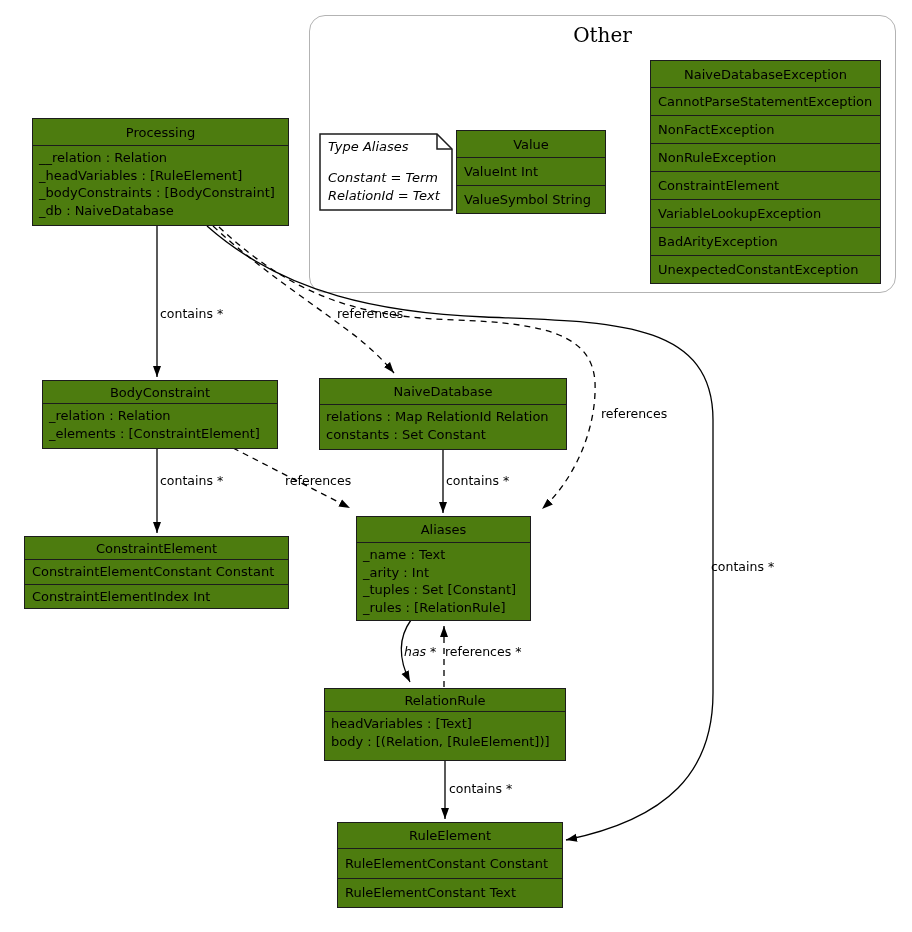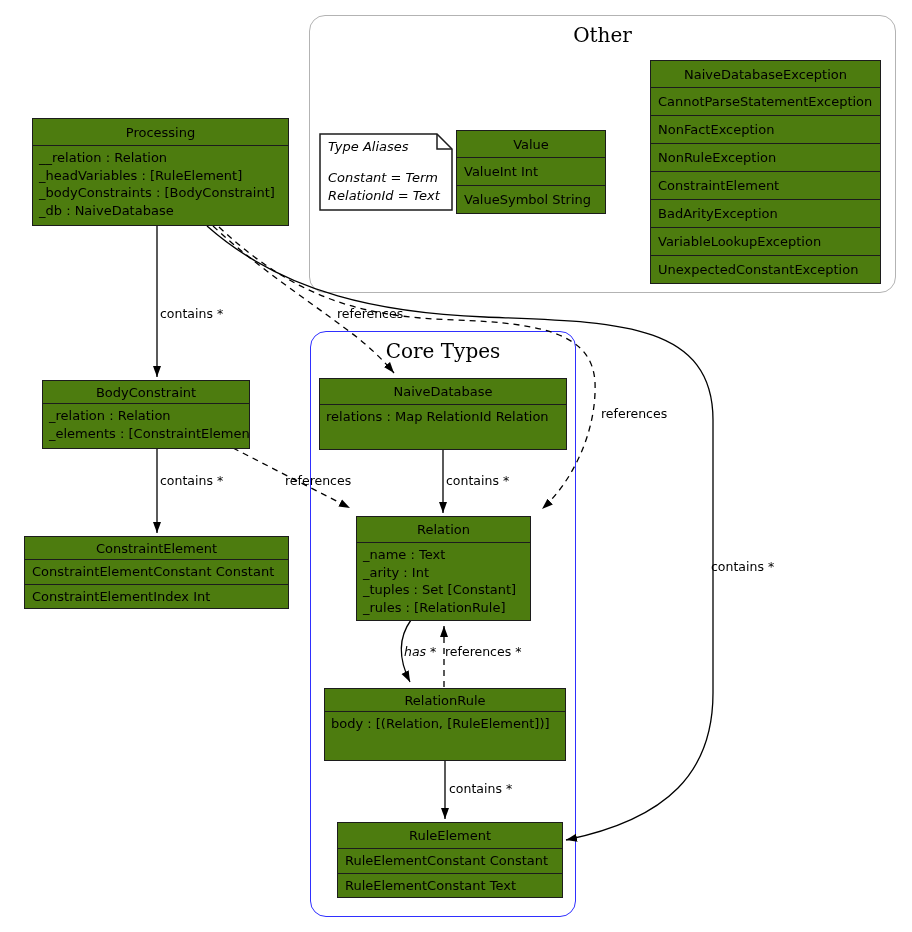--- a/index.html
+++ b/index.html
@@ -14,55 +14,52 @@
   .cls{position:absolute;background:#4d7c0f;border:1.4px solid #1c1c1c;box-sizing:border-box;
        font-size:13px;display:flex;flex-direction:column;}
   .cls .title{text-align:center;border-bottom:1.4px solid #1c1c1c;display:flex;
               align-items:center;justify-content:center;flex:none;}
   .cls .attrs{flex:1;padding:3px 6px;line-height:17.6px;white-space:pre;overflow:hidden;}
   .cls .row{flex:1;border-top:1.4px solid #1c1c1c;display:flex;align-items:center;
             padding:0 7px;white-space:nowrap;overflow:hidden;}
   .cls .row:first-of-type{border-top:none;}
   #c-rulecontext{left:32px;top:118px;width:257px;height:108px;}
   #c-rulecontext .title{height:26px;}
-  #c-bodyconstraint{left:42px;top:380px;width:208px;height:69px;}
+  #c-bodyconstraint{left:42px;top:380px;width:236px;height:69px;}
   #c-bodyconstraint .title{height:22px;}
   #c-constraintelement{left:24px;top:536px;width:265px;height:73px;}
   #c-constraintelement .title{height:22px;border-bottom:none;}
   #c-constraintelement .row{border-top:1.4px solid #1c1c1c;}
   #c-naivedatabase{left:319px;top:378px;width:248px;height:72px;}
   #c-naivedatabase .title{height:25px;}
   #c-relation{left:356px;top:516px;width:175px;height:105px;}
   #c-relation .title{height:25px;}
   #c-relationrule{left:324px;top:688px;width:242px;height:73px;}
   #c-relationrule .title{height:22px;}
-  #c-ruleelement{left:337px;top:822px;width:226px;height:76px;}
+  #c-ruleelement{left:337px;top:822px;width:226px;height:86px;}
   #c-ruleelement .title{height:25px;border-bottom:none;}
   #c-ruleelement .row{border-top:1.4px solid #1c1c1c;}
   #c-value{left:456px;top:130px;width:150px;height:84px;}
   #c-value .title{height:26px;border-bottom:none;}
   #c-value .row{border-top:1.4px solid #1c1c1c;}
   #c-exceptions{left:650px;top:60px;width:231px;height:224px;}
   #c-exceptions .title{height:26px;border-bottom:none;}
   #c-exceptions .row{border-top:1.4px solid #1c1c1c;}
   #note{position:absolute;left:319px;top:133px;width:134px;height:78px;}
   #note .note-text{position:absolute;left:9px;font-size:13px;white-space:nowrap;font-style:italic;}
   #edges-svg{position:absolute;left:0;top:0;pointer-events:none;}
   .elabel{position:absolute;font-size:12.5px;white-space:nowrap;}
 </style>
 </head>
 <body>
 
 <div id="canvas">
 
   <div class="group" id="g-other">
     <div class="group-title">Other</div>
-  </div>
-  <div class="group" id="g-core-types">
-    <div class="group-title">Core Types</div>
   </div>
 
   <svg id="edges-svg" width="912" height="932" viewBox="0 0 912 932">
     <defs>
       <marker id="ah" markerUnits="userSpaceOnUse" markerWidth="12" markerHeight="10" viewBox="0 0 12 10" refX="11" refY="5" orient="auto">
         <path d="M0,1 L11,5 L0,9 z" fill="#000"></path>
       </marker>
     </defs>
     <g fill="none" stroke="#000" stroke-width="1.3">
       <path d="M157,225 L157,377" marker-end="url(#ah)"></path>
@@ -111,38 +108,38 @@
     <div class="row">ValueInt Int</div>
     <div class="row">ValueSymbol String</div>
   </div>
 
   <div class="cls" id="c-exceptions">
     <div class="title">NaiveDatabaseException</div>
     <div class="row">CannotParseStatementException</div>
     <div class="row">NonFactException</div>
     <div class="row">NonRuleException</div>
     <div class="row">ConstraintElement</div>
+    <div class="row">VariableLookupException</div>
     <div class="row">BadArityException</div>
-    <div class="row">VariableLookupException</div>
     <div class="row">UnexpectedConstantException</div>
   </div>
 
   <div class="cls" id="c-naivedatabase">
     <div class="title">NaiveDatabase</div>
-    <div class="attrs"><div>relations : Map RelationId Relation</div></div>
+    <div class="attrs"><div>relations : Map RelationId Relation</div><div>constants : Set Constant</div></div>
   </div>
 
   <div class="cls" id="c-relation">
-    <div class="title">Relation</div>
+    <div class="title">Aliases</div>
     <div class="attrs"><div>_name : Text</div><div>_arity : Int</div><div>_tuples : Set [Constant]</div><div>_rules : [RelationRule]</div></div>
   </div>
 
   <div class="cls" id="c-relationrule">
     <div class="title">RelationRule</div>
-    <div class="attrs"><div>body : [(Relation, [RuleElement])]</div></div>
+    <div class="attrs"><div>headVariables : [Text]</div><div>body : [(Relation, [RuleElement])]</div></div>
   </div>
 
   <div class="cls" id="c-ruleelement">
     <div class="title">RuleElement</div>
     <div class="row">RuleElementConstant Constant</div>
     <div class="row">RuleElementConstant Text</div>
   </div>
 
   <div class="elabel" style="left:160px;top:306px;">contains *</div>
   <div class="elabel" style="left:337px;top:306px;">references</div>

